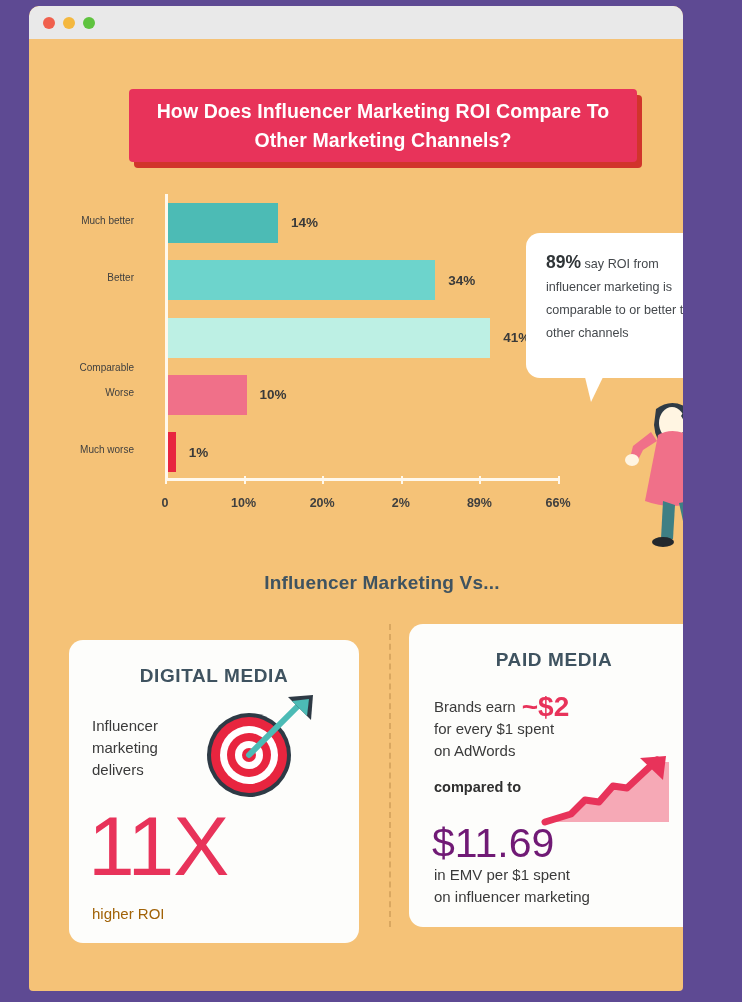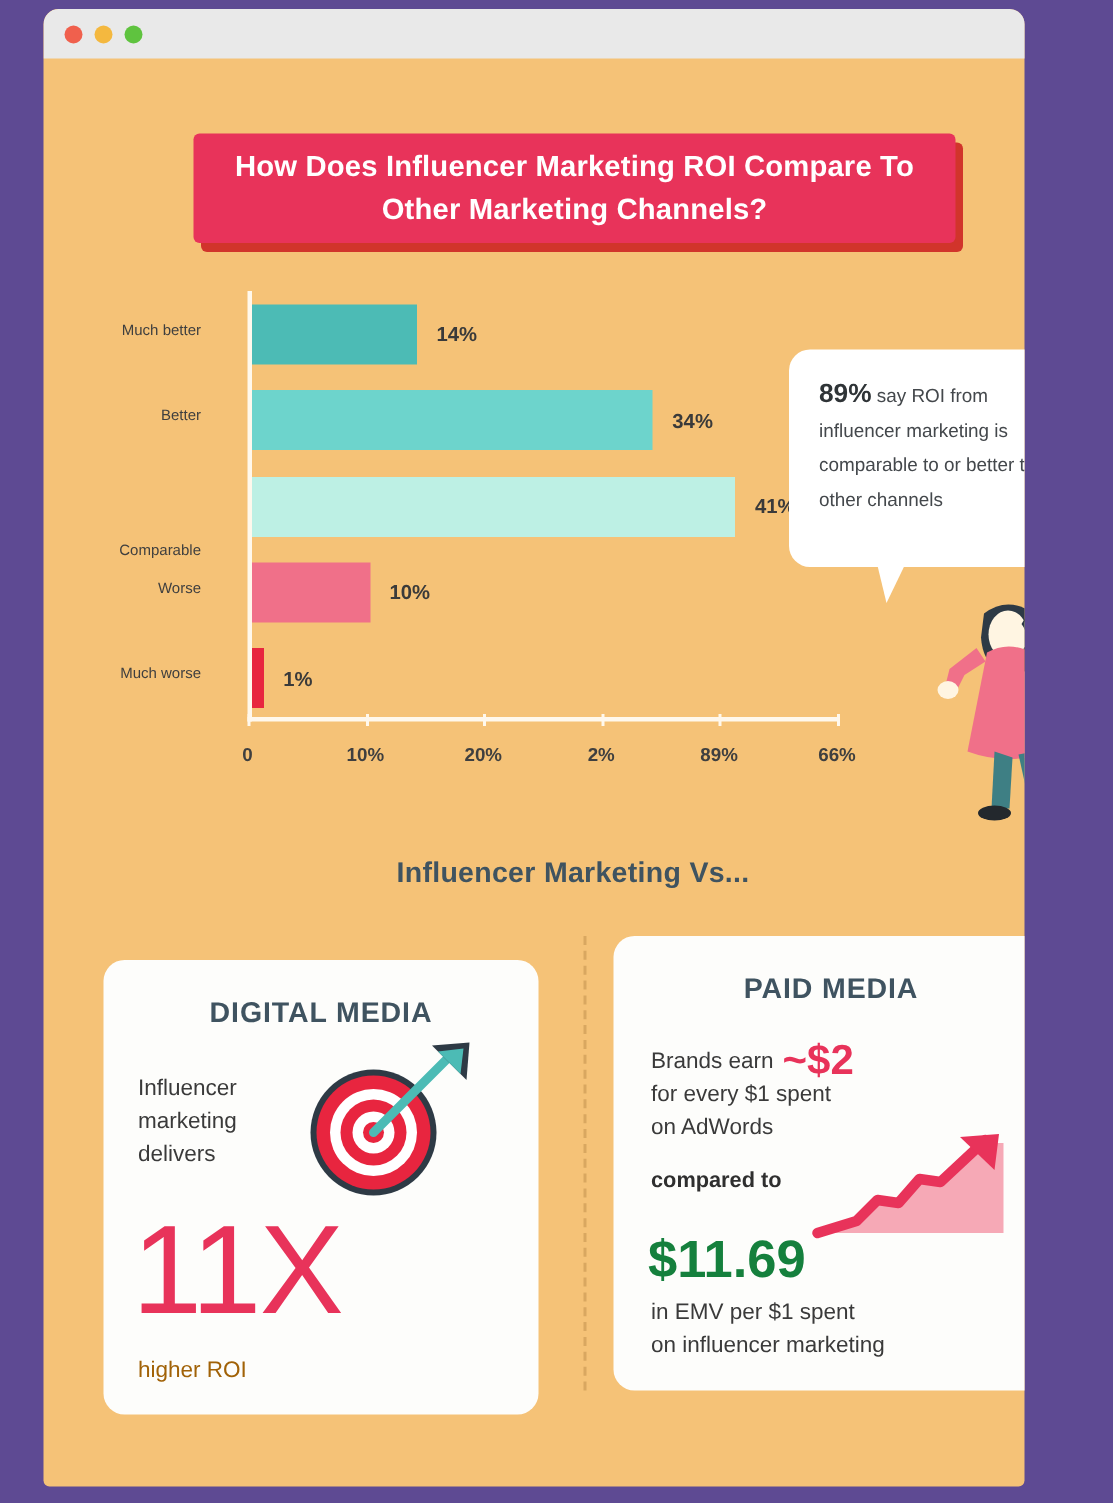--- a/index.html
+++ b/index.html
@@ -154,21 +154,21 @@
     font-size: 28px; font-weight: bold; color: #E8335A;
     vertical-align: -4px; margin-left: 6px;
   }
   .rc-compared {
     position: absolute; left: 25px; top: 155px;
     font-size: 14.5px; font-weight: bold; color: #2F2F2F;
   }
   .trend { position: absolute; left: 132px; top: 132px; width: 145px; height: 80px; }
   .rc-big {
     position: absolute; left: 23px; top: 196px;
-    font-size: 35px; font-weight: bold; color: #15803d;
+    font-size: 41px; font-weight: normal; color: #701a75;
   }
   .rc-foot {
     position: absolute; left: 25px; top: 240px;
     font-size: 15px; line-height: 22px; color: #3A3A3A;
   }
 </style>
 </head>
 <body>
 
 <div class="frame">

